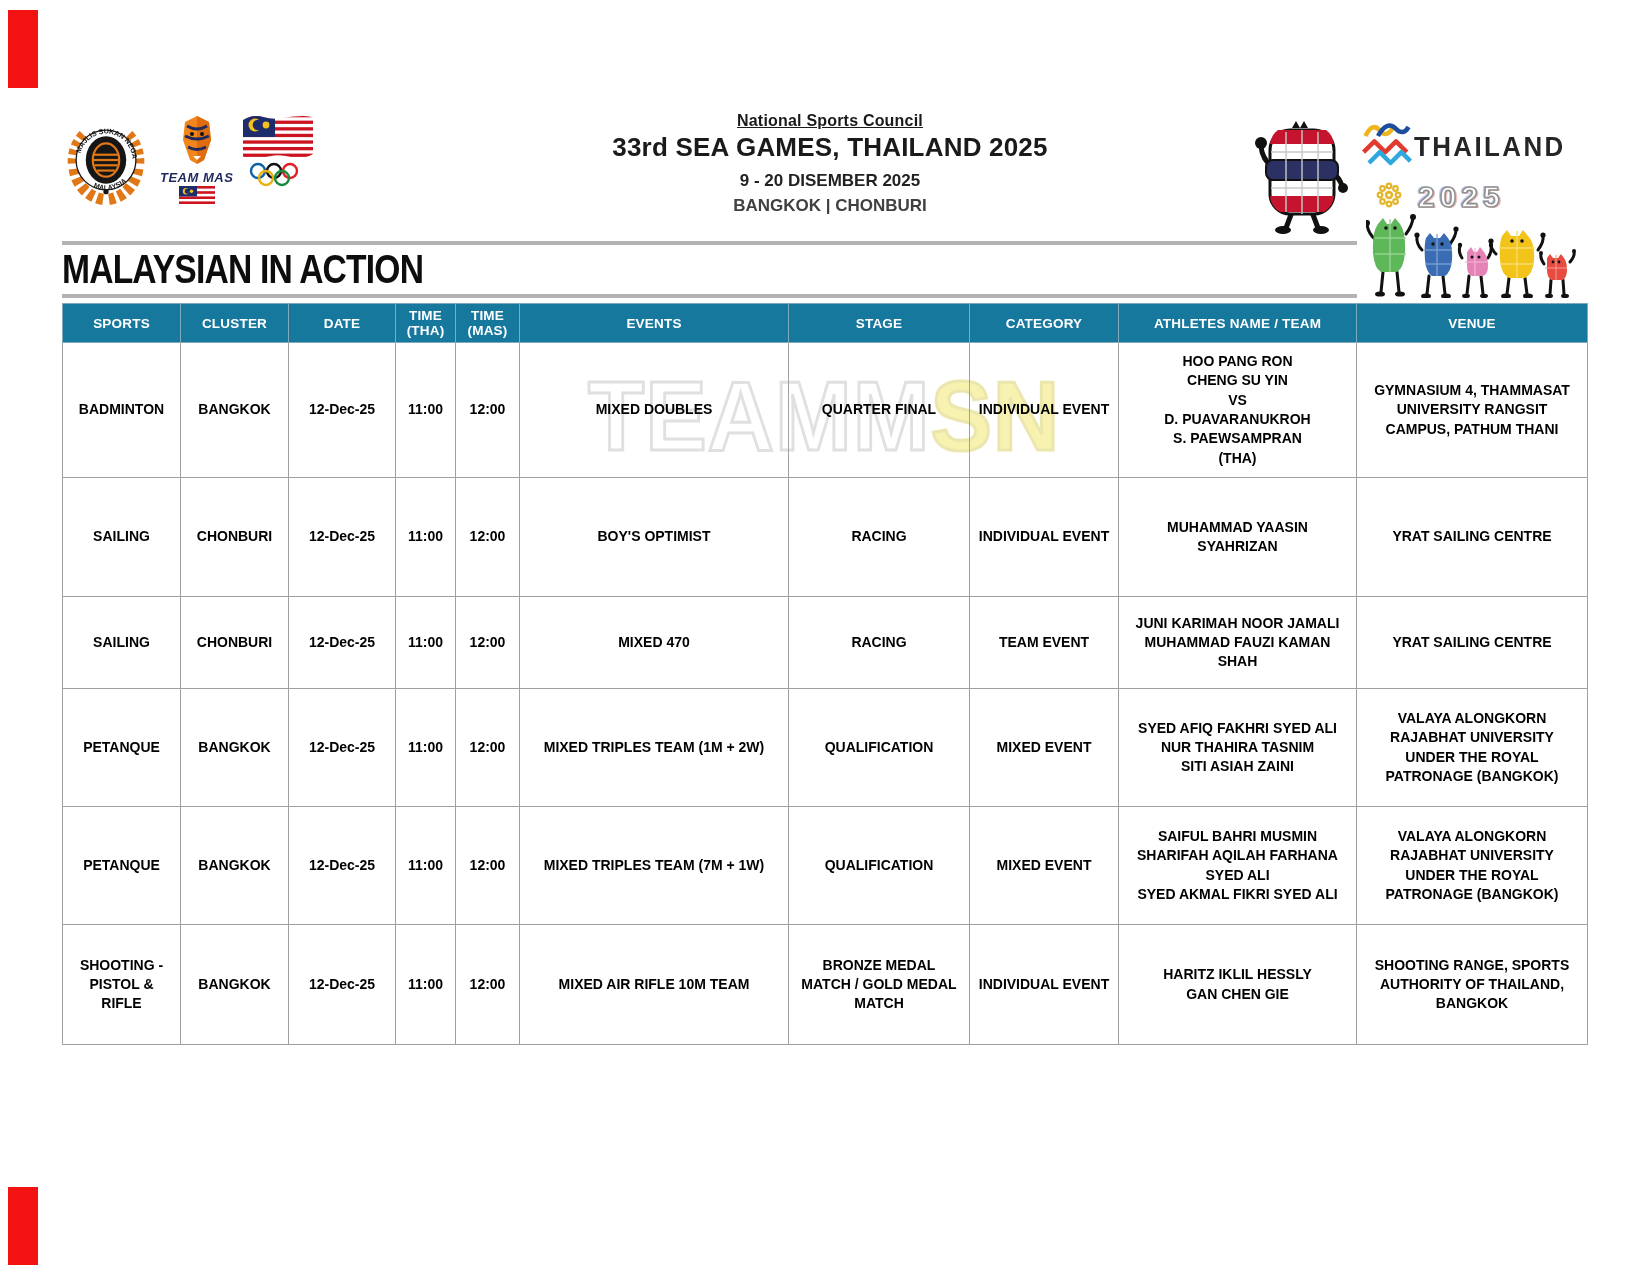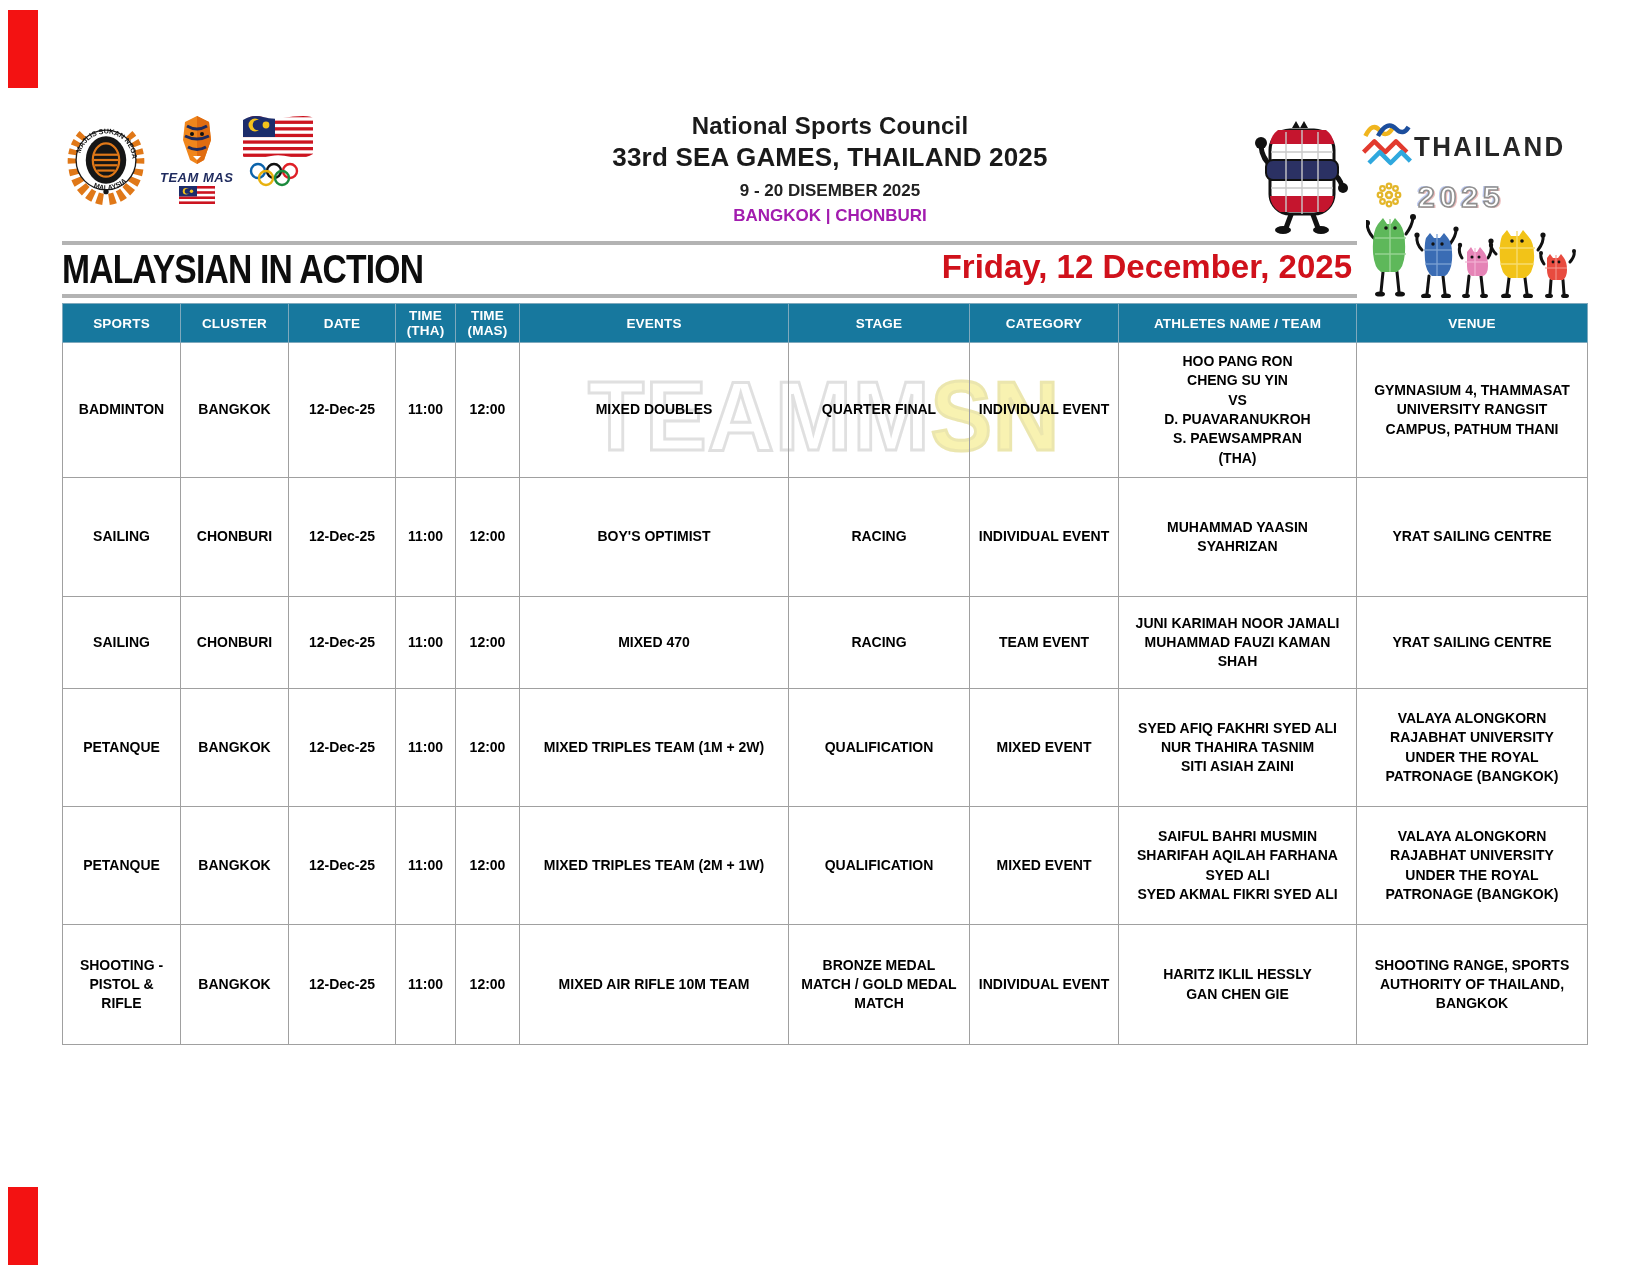--- a/index.html
+++ b/index.html
@@ -8,24 +8,24 @@
     position:relative; width:1650px; height:1275px; background:#ffffff;
     font-family:"Liberation Sans", sans-serif; overflow:hidden;
   }
   .red-mark { position:absolute; left:8px; width:30px; height:78px; background:#f31212; }
   #red-mark-top { top:10px; }
   #red-mark-bottom { top:1187px; }
 
   
   #left-logos { position:absolute; left:62px; top:114px; display:flex; gap:10px; align-items:flex-start; }
   #center-head { position:absolute; left:495px; top:112px; width:670px; text-align:center; color:#1a1a1a; }
-  .org1 { font-size:24px; font-weight:bold; letter-spacing:.2px; }
+  .org1 { font-size:16px; font-weight:bold; letter-spacing:.2px;text-decoration:underline; }
   .org2 { font-size:26px; font-weight:bold; margin-top:2px; letter-spacing:.2px; }
   .org3 { font-size:17px; font-weight:bold; margin-top:8px; color:#222; }
-  .org4 { font-size:17px; font-weight:bold; margin-top:5px; color:#a21caf; }
+  .org4 { font-size:17px; font-weight:bold; margin-top:5px; color:#404040; }
 
   #mascot-main { position:absolute; left:1252px; top:116px; }
   #thailand-logo { position:absolute; left:1360px; top:116px; width:235px; }
   .th-row1 { display:flex; align-items:center; gap:0; }
   .th-word { font-size:27px; font-weight:bold; color:#262626; letter-spacing:2.5px; transform:scaleX(.96); transform-origin:left; }
   .th-row2 { display:flex; align-items:center; gap:14px; margin-top:2px; margin-left:14px; }
   .th-year { font-size:30px; font-weight:bold; letter-spacing:5px; color:#ffffff;
              -webkit-text-stroke:1.6px #8f8f8f;
              text-shadow:2px 1px 0 rgba(205,70,70,.35), -2px -1px 0 rgba(70,100,205,.35); }
   #mascot-family { position:absolute; left:1366px; top:210px; }
@@ -324,21 +324,20 @@
           <line x1="190" y1="45" x2="190" y2="70"></line>
           <line x1="179" y1="58" x2="201" y2="58"></line>
         </g>
       <circle cx="187" cy="52" r="1.4" fill="#111"></circle>
         <circle cx="193" cy="52" r="1.4" fill="#111"></circle>
     </svg>
   </span>
 
   <div id="rule-top" class="rule"></div>
   <div id="page-title">MALAYSIAN IN ACTION</div>
-  <div id="action-date">Friday, 12 December, 2025</div>
   <div id="rule-bottom" class="rule"></div>
 
   <div id="watermark">
     <span class="wm1">TEAMM</span><span class="wm2">SN</span>
   </div>
 
   <div id="table-wrap">
     <table>
       <colgroup>
         <col style="width:118px">
@@ -424,21 +423,21 @@
 NUR THAHIRA TASNIM
 SITI ASIAH ZAINI</td>
             <td>VALAYA ALONGKORN RAJABHAT UNIVERSITY UNDER THE ROYAL PATRONAGE (BANGKOK)</td>
           </tr>
           <tr>
             <td>PETANQUE</td>
             <td>BANGKOK</td>
             <td>12-Dec-25</td>
             <td>11:00</td>
             <td>12:00</td>
-            <td>MIXED TRIPLES TEAM (2M + 1W)</td>
+            <td>MIXED TRIPLES TEAM (7M + 1W)</td>
             <td>QUALIFICATION</td>
             <td>MIXED EVENT</td>
             <td>SAIFUL BAHRI MUSMIN
 SHARIFAH AQILAH FARHANA SYED ALI
 SYED AKMAL FIKRI SYED ALI</td>
             <td>VALAYA ALONGKORN RAJABHAT UNIVERSITY UNDER THE ROYAL PATRONAGE (BANGKOK)</td>
           </tr>
           <tr>
             <td>SHOOTING -
 PISTOL &amp; RIFLE</td>

